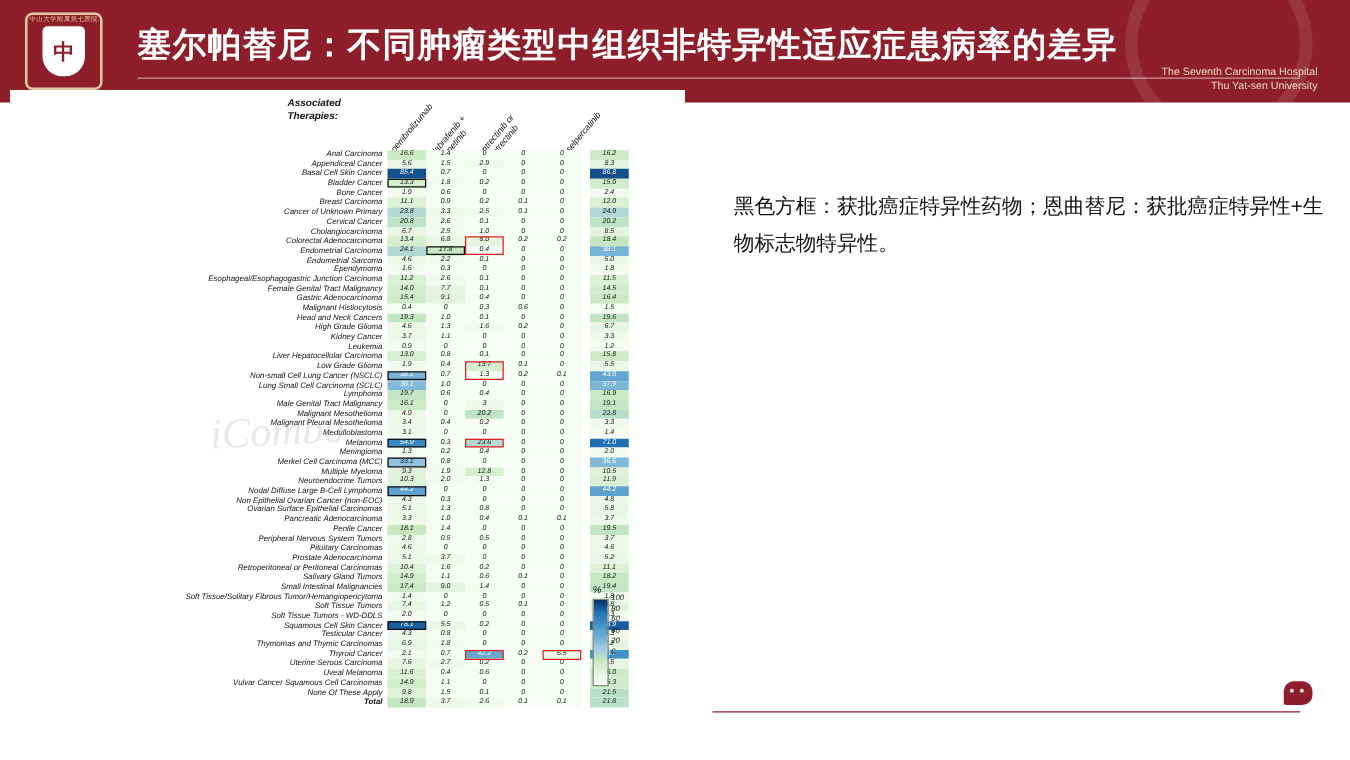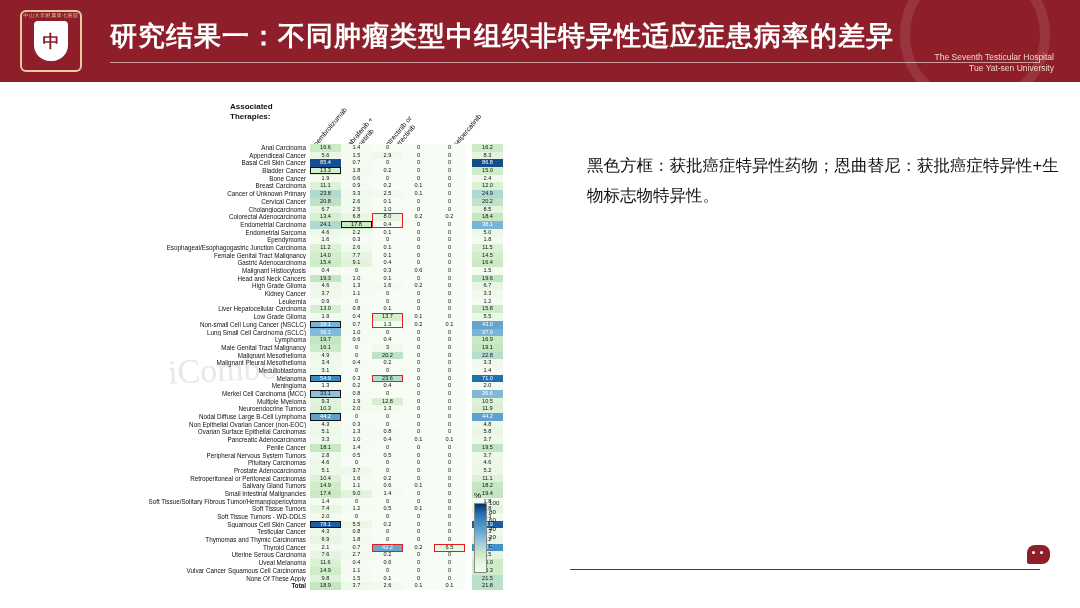--- a/index.html
+++ b/index.html
@@ -46,22 +46,23 @@
     position:absolute; left:110px; top:62px; width:930px; height:1px;
     background:rgba(255,255,255,0.55);
   }
   .header-en {
     position:absolute; right:26px; bottom:8px;
     text-align:right; color:#f0d8c2; font-size:8.5px; line-height:11px;
   }
 
   
   .figure {
-    position:absolute; left:8px; top:96px; width:540px; height:508px;
+    position:absolute; left:8px; top:72px; width:540px; height:508px;
     background:#ffffff;
+    font-style:italic;
   }
   .fig-assoc-label {
     position:absolute; left:222px; top:6px; width:80px;
     font-size:8px; color:#111; line-height:10px; font-weight:bold;
   }
   .col-headers {
     position:absolute; left:300px; top:0px; width:230px; height:48px;
   }
   .col-header {
     position:absolute;
@@ -157,25 +158,25 @@
 </style>
 </head>
 <body>
 
 <div class="header">
   <div class="watermark-circle"></div>
   <div class="logo">
     <div class="shield">中</div>
   </div>
   <div class="logo-top-text">中山大学附属第七医院</div>
-  <div class="header-title">研究结果一：不同肿瘤类型中组织非特异性适应症患病率的差异</div>
+  <div class="header-title">塞尔帕替尼：不同肿瘤类型中组织非特异性适应症患病率的差异</div>
   <div class="header-title-underline"></div>
   <div class="header-en">
-    <div>The Seventh Testicular Hospital</div>
-    <div>Tue Yat-sen University</div>
+    <div>The Seventh Carcinoma Hospital</div>
+    <div>Thu Yat-sen University</div>
   </div>
 </div>
 
 <div class="figure">
   <div class="fig-assoc-label">Associated<br>Therapies:</div>
   <div class="col-headers">
       <div class="col-header" style="left: 10px; top: 44px;">pembrolizumab</div>
       <div class="col-header" style="left: 48px; top: 44px;">dabrafenib +<br>trametinib</div>
       <div class="col-header" style="left: 86px; top: 44px;">entrectinib or<br>larotrectinib</div>
       <div class="col-header" style="left: 150px; top: 44px;">selpercatinib</div>

